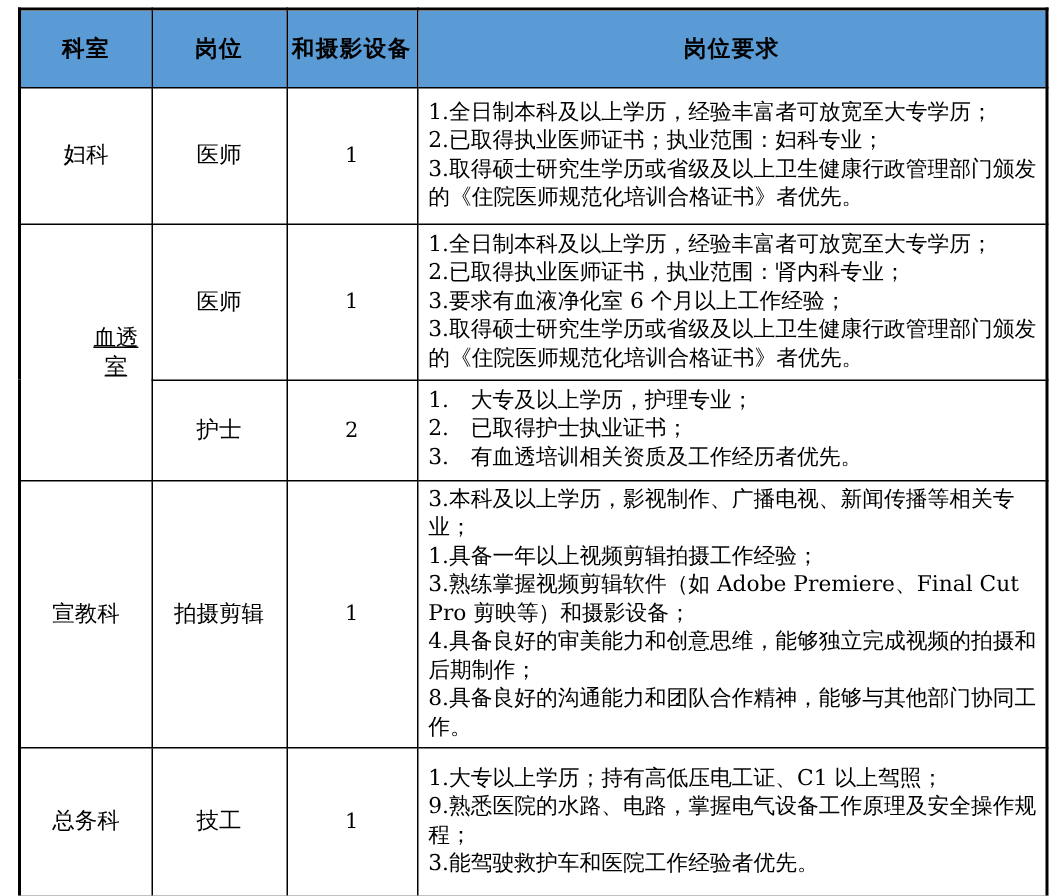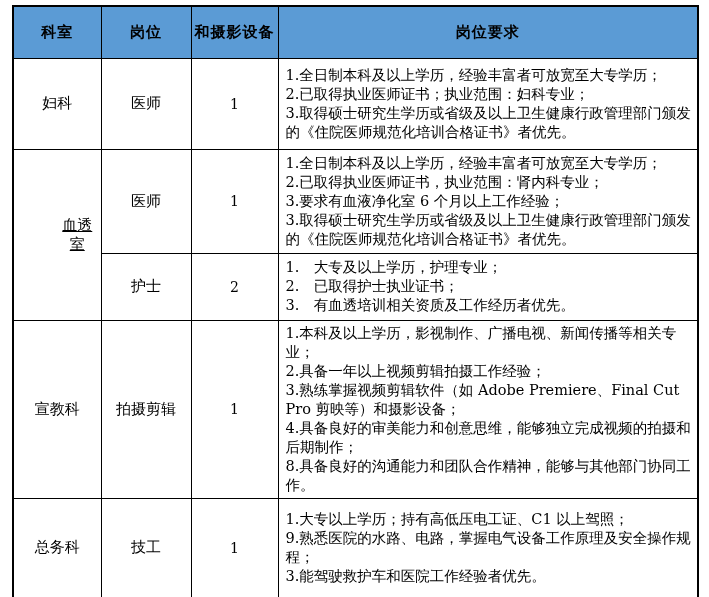--- a/index.html
+++ b/index.html
@@ -117,22 +117,22 @@
               <div class="req-line">1.　大专及以上学历，护理专业；</div>
               <div class="req-line">2.　已取得护士执业证书；</div>
               <div class="req-line">3.　有血透培训相关资质及工作经历者优先。</div>
             </td>
         </tr>
         <tr class="row-xjk">
           <td class="dept">宣教科</td>
           <td class="pos">拍摄剪辑</td>
           <td class="num">1</td>
           <td class="req">
-              <div class="req-line">1.本科及以上学历，影视制作、广播电视、新闻传播等相关专业；</div>
-              <div class="req-line">2.具备一年以上视频剪辑拍摄工作经验；</div>
+              <div class="req-line">3.本科及以上学历，影视制作、广播电视、新闻传播等相关专业；</div>
+              <div class="req-line">1.具备一年以上视频剪辑拍摄工作经验；</div>
               <div class="req-line">3.熟练掌握视频剪辑软件（如 Adobe Premiere、Final Cut Pro 剪映等）和摄影设备；</div>
               <div class="req-line">4.具备良好的审美能力和创意思维，能够独立完成视频的拍摄和后期制作；</div>
               <div class="req-line">8.具备良好的沟通能力和团队合作精神，能够与其他部门协同工作。</div>
             </td>
         </tr>
         <tr class="row-zwk">
           <td class="dept">总务科</td>
           <td class="pos">技工</td>
           <td class="num">1</td>
           <td class="req">

